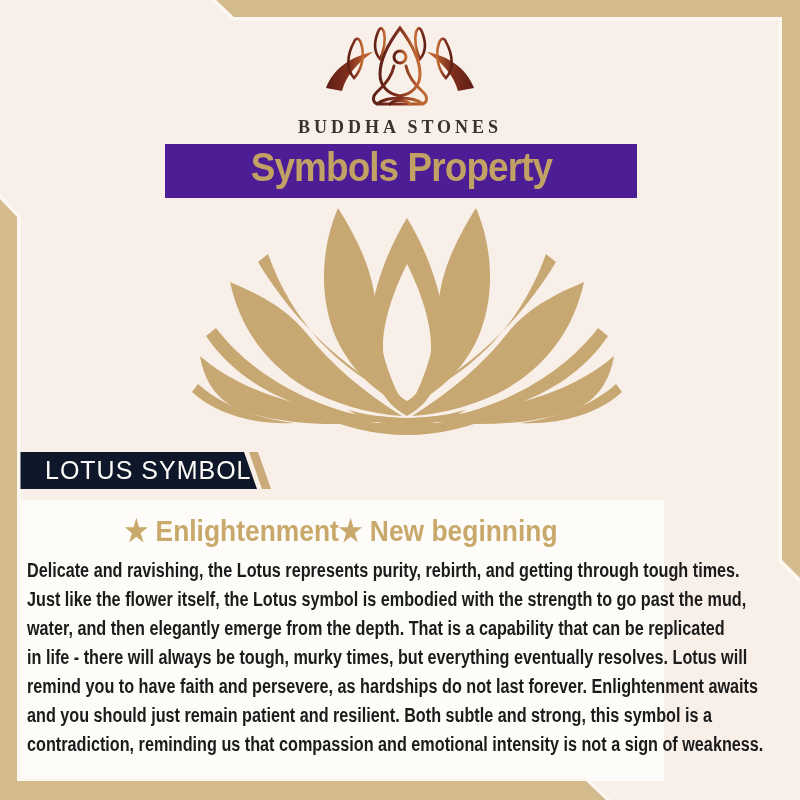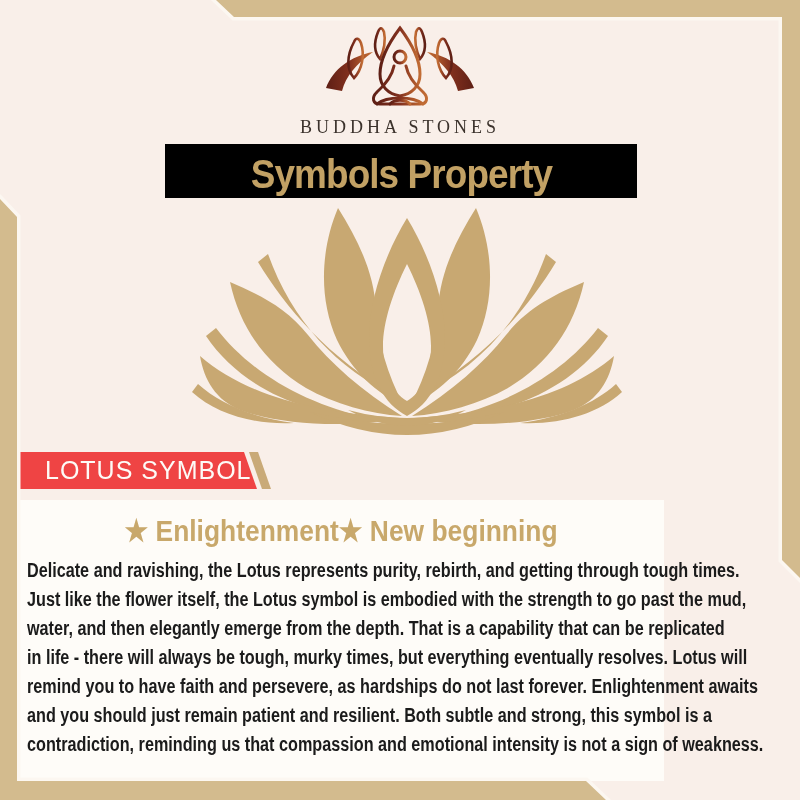--- a/index.html
+++ b/index.html
@@ -9,39 +9,39 @@
     font-family:"Liberation Sans",sans-serif;
   }
   
   .frame-svg{position:absolute;left:0;top:0;width:800px;height:800px;z-index:5;pointer-events:none;}
 
   
   .logo{position:absolute;left:318px;top:24px;width:164px;height:92px;z-index:1;}
   .brand-name{
     position:absolute;left:0;right:0;top:117px;text-align:center;
     font-family:"Liberation Serif",serif;font-size:18px;letter-spacing:4px;
-    color:#3b322c;font-weight:400;z-index:1;
+    color:#3b322c;font-weight:700;z-index:1;
   }
 
   
   .title-bar{
     position:absolute;left:165px;top:144px;width:472px;height:54px;
-    background:#000000;display:flex;align-items:flex-end;justify-content:center;z-index:1;
+    background:#4c1d95;display:flex;align-items:flex-start;justify-content:center;z-index:1;
   }
   .title-text{
     font-size:41px;font-weight:700;color:#c2a164;letter-spacing:-1px;
     transform:scaleX(0.9);transform-origin:center;white-space:nowrap;
   }
 
   
   .lotus{position:absolute;left:172px;top:206px;width:470px;height:252px;z-index:1;}
 
   
   .ribbon-main{
-    position:absolute;left:17px;top:452px;width:240px;height:37px;background:#ef4444;
+    position:absolute;left:17px;top:452px;width:240px;height:37px;background:#0f172a;
     clip-path:polygon(0 0,227px 0,240px 100%,0 100%);z-index:3;
     display:flex;align-items:center;
   }
   .ribbon-label{
     color:#fdfbf7;font-size:25px;letter-spacing:1px;padding-left:28px;white-space:nowrap;
   }
   .ribbon-tail{
     position:absolute;left:249px;top:452px;width:24px;height:37px;background:#c9aa78;
     clip-path:polygon(0 0,9px 0,22px 100%,13px 100%);z-index:3;
   }

